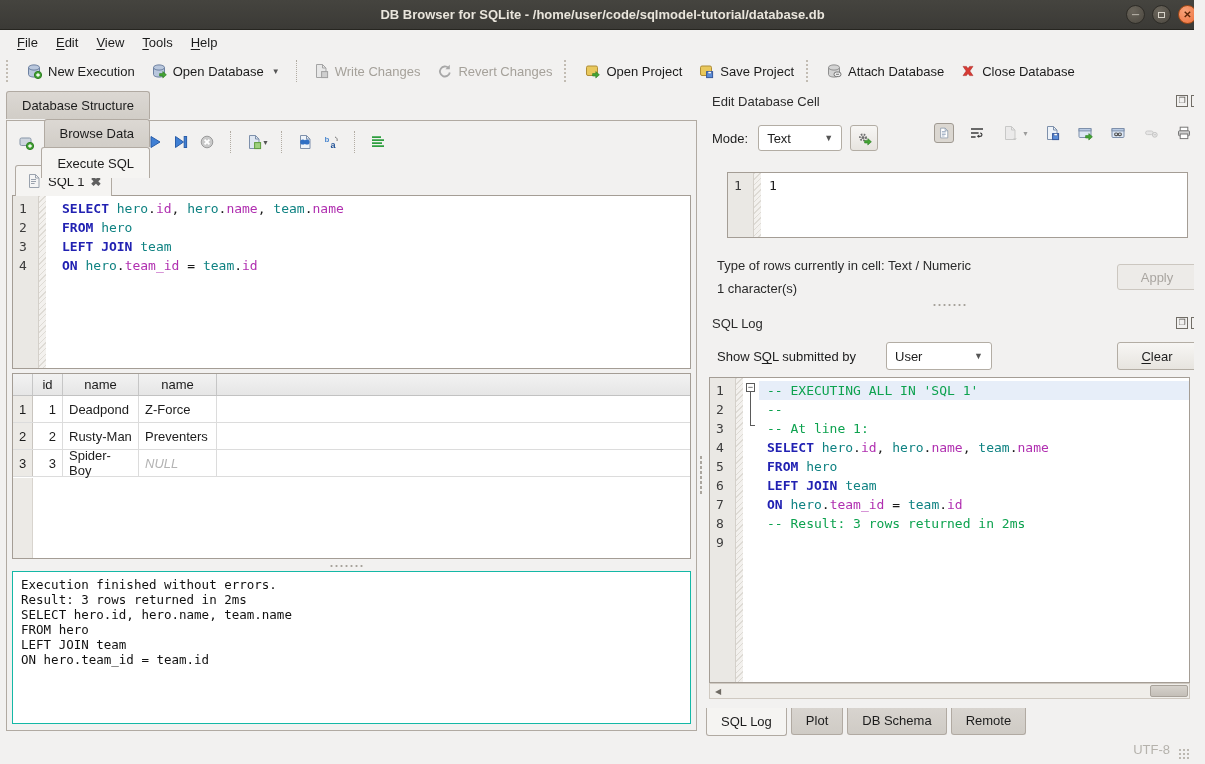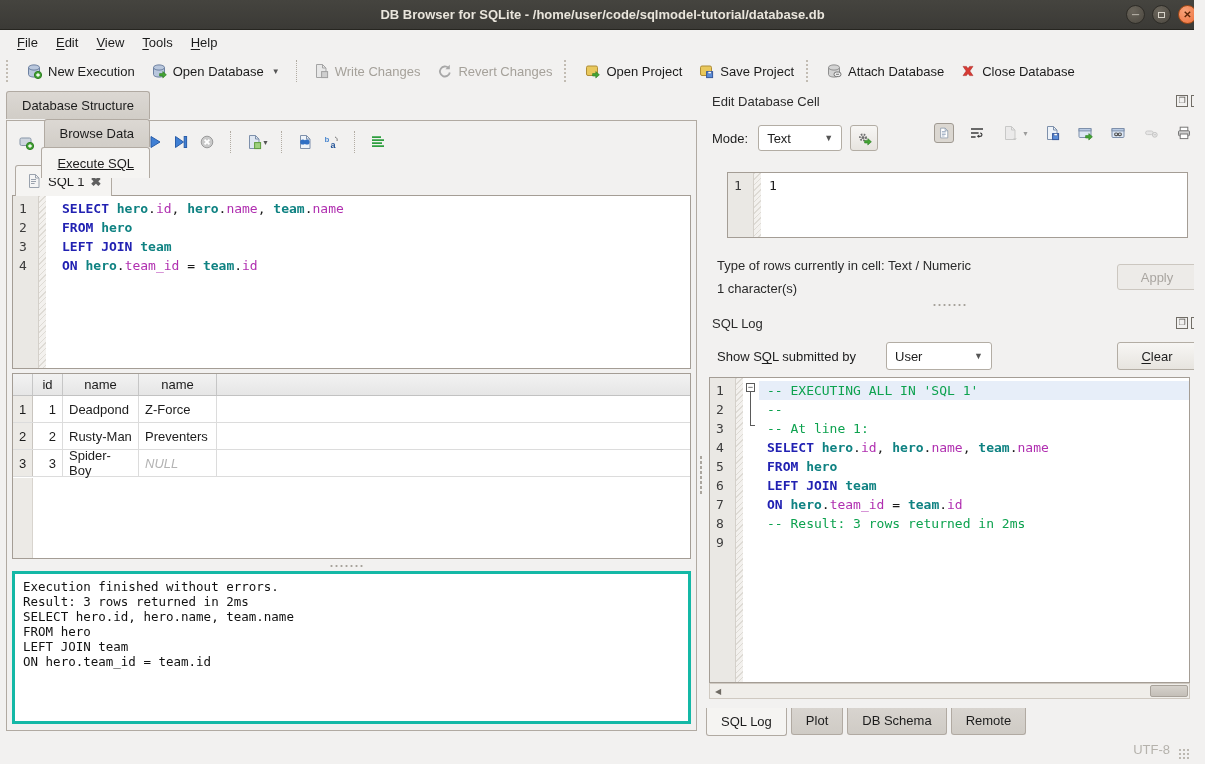--- a/index.html
+++ b/index.html
@@ -30,55 +30,55 @@
   .tb-sep  { width:0; height:22px; border-left:1px dotted #b2aca3; margin:0 8px; }
   .tb-btn { display:flex; align-items:center; gap:6px; padding:4px 8px; border-radius:3px; white-space:nowrap; }
   .tb-btn.disabled { color:#a5a19a; }
   .caret { font-size:8px; color:#555; margin-left:2px; }
   .ic { display:inline-flex; width:16px; height:16px; align-items:center; justify-content:center; }
 
   
   .main-tabs { position:absolute; left:6px; top:90px; height:31px; display:flex; align-items:flex-end; z-index:3;flex-direction:column; }
   .main-tab { padding:6px 15px 7px; background:linear-gradient(#dcd8d3,#d1cdc7); border:1px solid #b1aaa2; border-bottom:none;
     border-radius:3px 3px 0 0; margin-right:2px; position:relative; top:1px; height:28px; }
-  .main-tab.active { background:#f5f4f2; height:31px; top:1px; z-index:4; padding-top:8px;text-decoration:underline; }
+  .main-tab.active { background:#f5f4f2; height:31px; top:1px; z-index:4; padding-top:8px; }
 
   
   .left-frame { position:absolute; left:6px; top:120px; width:691px; height:611px; border:1px solid #b1aaa2; background:#f2f1f0; }
   .sql-toolbar { position:absolute; left:8px; top:8px; height:26px; display:flex; align-items:center; gap:4px; }
   .sql-toolbar .ic { width:22px; height:22px; }
   .sql-tab { position:absolute; left:8px; top:44px; height:31px; padding:0 10px; display:flex; align-items:center; gap:6px;
     background:#f5f4f2; border:1px solid #b1aaa2; border-bottom:none; border-radius:3px 3px 0 0; z-index:2; }
   .sql-tab .close-x { color:#5f5f5f; font-weight:bold; font-size:13px; }
 
   .editor-box { position:absolute; left:5px; top:74px; width:679px; height:174px; border:1px solid #a49d95; background:#fff; display:flex; }
   .gutter { width:26px; background:#eae8e4; border-right:1px solid #d4d0ca; color:#3c3c3c;
     font-family:"DejaVu Sans Mono", monospace; font-size:13px; line-height:19px; padding:3px 0 0 6px; }
   .hatch { width:7px; background-image:repeating-linear-gradient(135deg,#dedbd5 0 1px,transparent 1px 4px); background-color:#f3f1ee; }
   .code { flex:1; font-family:"DejaVu Sans Mono", monospace; font-size:13px; line-height:19px; padding:3px 0 0 8px; white-space:pre; }
   .tk-kw  { color:var(--c-kw); font-weight:bold; }
-  .tk-tbl { color:var(--c-tbl); font-weight:bold;margin-top:7px; }
+  .tk-tbl { color:var(--c-tbl); font-weight:normal;margin-top:7px; }
   .tk-fld { color:var(--c-fld); }
   .tk-cmt { color:var(--c-cmt); }
   .tk-pl  { color:#1a1a1a; }
 
   
   .results-box { position:absolute; left:5px; top:252px; width:679px; height:186px; border:1px solid #a49d95; background:#fff; overflow:hidden; }
   .grid-header { display:flex; height:22px; background:linear-gradient(#f2f2f2,#e6e6e6); border-bottom:1px solid #c2c2c2; }
   .gh-cell { border-right:1px solid #c6c6c6; display:flex; align-items:center; justify-content:center; font-size:13px; }
   .grid-row { display:flex; height:27px; border-bottom:1px solid #dcdcdc; }
   .gr-num { width:20px; background:#eceae6; border-right:1px solid #c9c5bf; display:flex; align-items:center; justify-content:center; }
   .gr-cell { border-right:1px solid #dcdcdc; display:flex; align-items:center; padding:0 6px; font-size:13px; }
   .gr-cell.num { justify-content:flex-end; }
   .gr-cell.null { color:#b3b3b3; font-style:italic; }
   .grid-filler { position:absolute; left:0; top:104px; bottom:0; width:20px; background:#eceae6; border-right:1px solid #d8d4ce; }
 
   .h-dots { height:4px; width:34px; background-image:radial-gradient(#a7a29b 1px, transparent 1.3px); background-size:5px 4px; background-repeat:repeat-x; }
   .split-left { position:absolute; left:322px; top:443px; }
-  .msg-box { position:absolute; left:5px; top:450px; width:679px; height:153px; border:3px solid #14b8a6; background:#fff;
+  .msg-box { position:absolute; left:5px; top:450px; width:679px; height:153px; border:1px solid #14b8a6; background:#fff;
     font-family:"DejaVu Sans Mono", monospace; font-size:12.5px; line-height:15px; padding:5px 8px; white-space:pre; color:#111; }
 
   
   .dock-title { position:absolute; font-size:13px; color:#2c2c2c; }
   .dock-icons { position:absolute; display:flex; gap:3px; }
   .mini-btn { width:12px; height:12px; border:1px solid #716d66; display:flex; align-items:center; justify-content:center;
     font-size:8px; color:#55524c; background:#f2f1f0; line-height:1; }
 
   .mode-row { position:absolute; left:712px; top:124px; height:28px; display:flex; align-items:center; }
   .select { background:#fff; border:1px solid #b3ada4; border-radius:3px; height:26px; display:flex; align-items:center;

